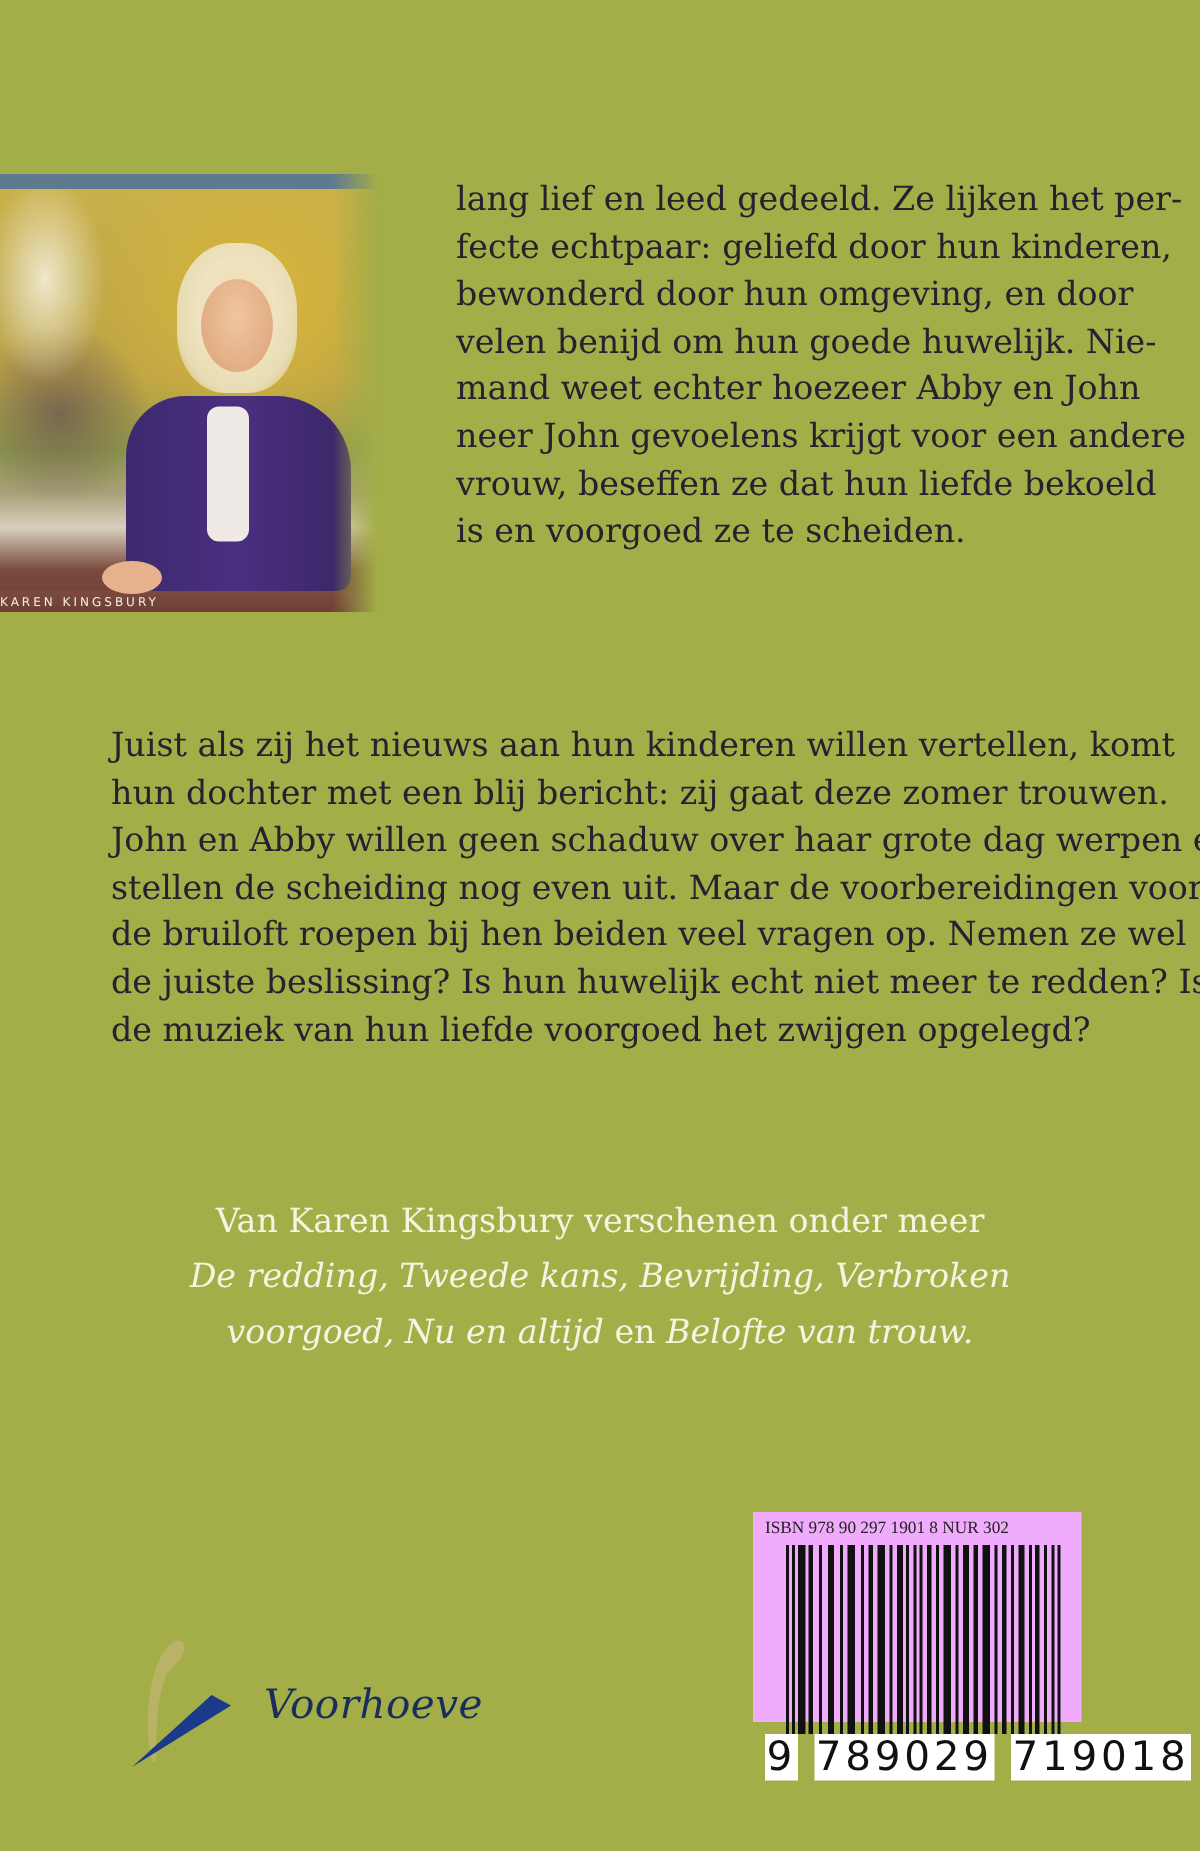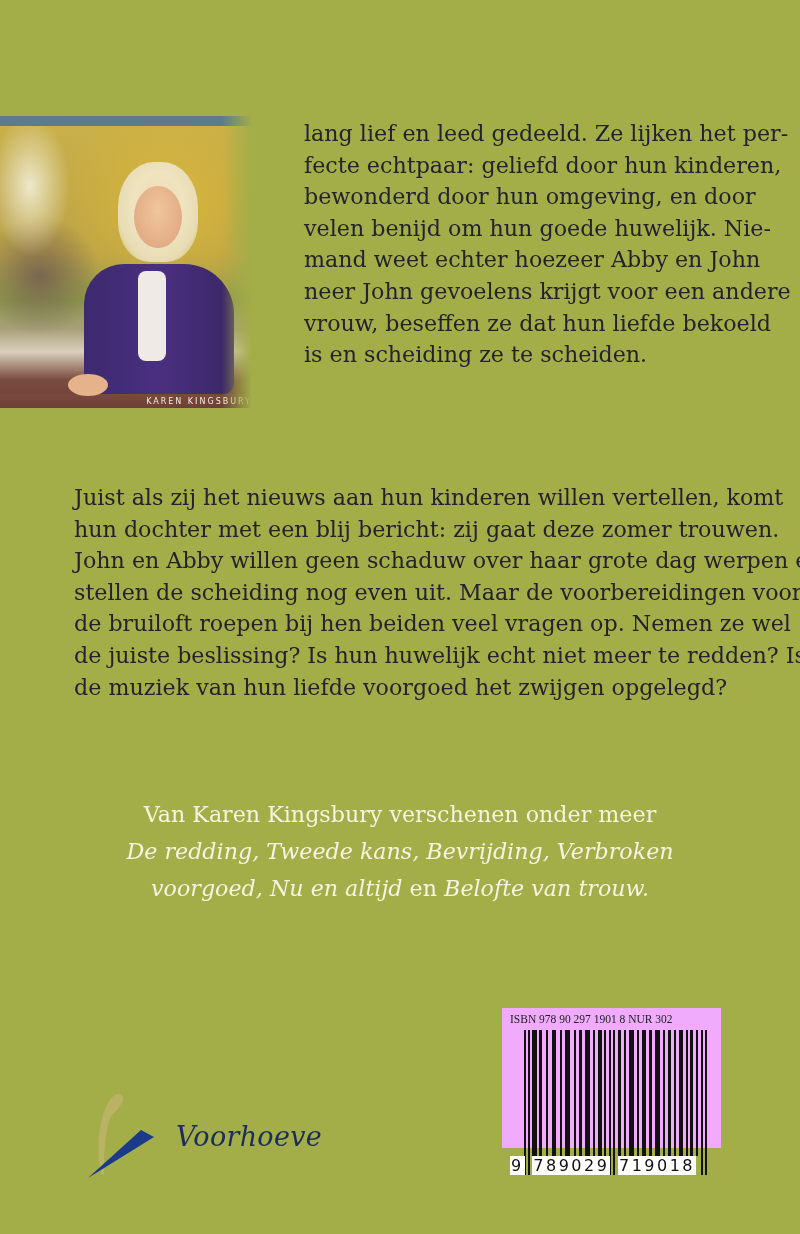--- a/index.html
+++ b/index.html
@@ -56,21 +56,21 @@
     position: absolute; left: 0; top: 268px; width: 100%; height: 24px;
     background: linear-gradient(to bottom, #7b4a3e, #63382f);
   }
   .photo-hands {
     position: absolute; left: 68px; top: 248px; width: 40px; height: 22px;
     border-radius: 50%;
     background: #e5b28c;
   }
   .photo-caption {
     position: absolute; left: 0; bottom: 2px; width: 252px;
-    text-align: right; padding-right: 0;
+    text-align: left; padding-right: 0;
     font-family: "DejaVu Sans", "Liberation Sans", sans-serif;
     font-size: 8px; letter-spacing: 2px; color: #f4ece4;
   }
   .para {
     position: absolute;
     font-size: 22.2px;
     line-height: 31.6px;
     text-align: justify;
     text-align-last: left;
     color: #23222e;
@@ -99,21 +99,21 @@
     position: absolute; left: 8px; top: 5px; width: 205px;
     font-family: "Liberation Serif", "DejaVu Serif", serif;
     font-size: 11.5px; color: #222; white-space: nowrap; letter-spacing: 0;
   }
   .barcode-bars {
     position: absolute; left: 22px; top: 22px; width: 186px; height: 145px;
   }
   .barcode-num {
     position: absolute; left: 8px; top: 148px; width: 200px;
     font-family: "DejaVu Sans", "Liberation Sans", sans-serif;
-    font-size: 16px; color: #111; letter-spacing: 2.5px; white-space: nowrap;
+    font-size: 27px; color: #111; letter-spacing: 2.5px; white-space: nowrap;
     background: transparent;
   }
   .barcode-num span { background: #fff; padding: 0 1px; }
 
   
   .logo {
     position: absolute; left: 82px; top: 1085px; width: 260px; height: 100px;
   }
   .logo-mark { position: absolute; left: 0; top: 0; width: 80px; height: 100px; }
   .logo-text {
@@ -142,21 +142,21 @@
   </div>
 
   <div class="para para1">
     <span class="line">lang lief en leed gedeeld. Ze lijken het per-</span>
     <span class="line">fecte echtpaar: geliefd door hun kinderen,</span>
     <span class="line">bewonderd door hun omgeving, en door</span>
     <span class="line">velen benijd om hun goede huwelijk. Nie-</span>
     <span class="line">mand weet echter hoezeer Abby en John</span>
     <span class="line">neer John gevoelens krijgt voor een andere</span>
     <span class="line">vrouw, beseffen ze dat hun liefde bekoeld</span>
-    <span class="line last">is en scheiding ze te scheiden.</span>
+    <span class="line last">is en voorgoed ze te scheiden.</span>
   </div>
 
   <div class="para para2">
     <span class="line">Juist als zij het nieuws aan hun kinderen willen vertellen, komt</span>
     <span class="line">hun dochter met een blij bericht: zij gaat deze zomer trouwen.</span>
     <span class="line">John en Abby willen geen schaduw over haar grote dag werpen en</span>
     <span class="line">stellen de scheiding nog even uit. Maar de voorbereidingen voor</span>
     <span class="line">de bruiloft roepen bij hen beiden veel vragen op. Nemen ze wel</span>
     <span class="line">de juiste beslissing? Is hun huwelijk echt niet meer te redden? Is</span>
     <span class="line last">de muziek van hun liefde voorgoed het zwijgen opgelegd?</span>

